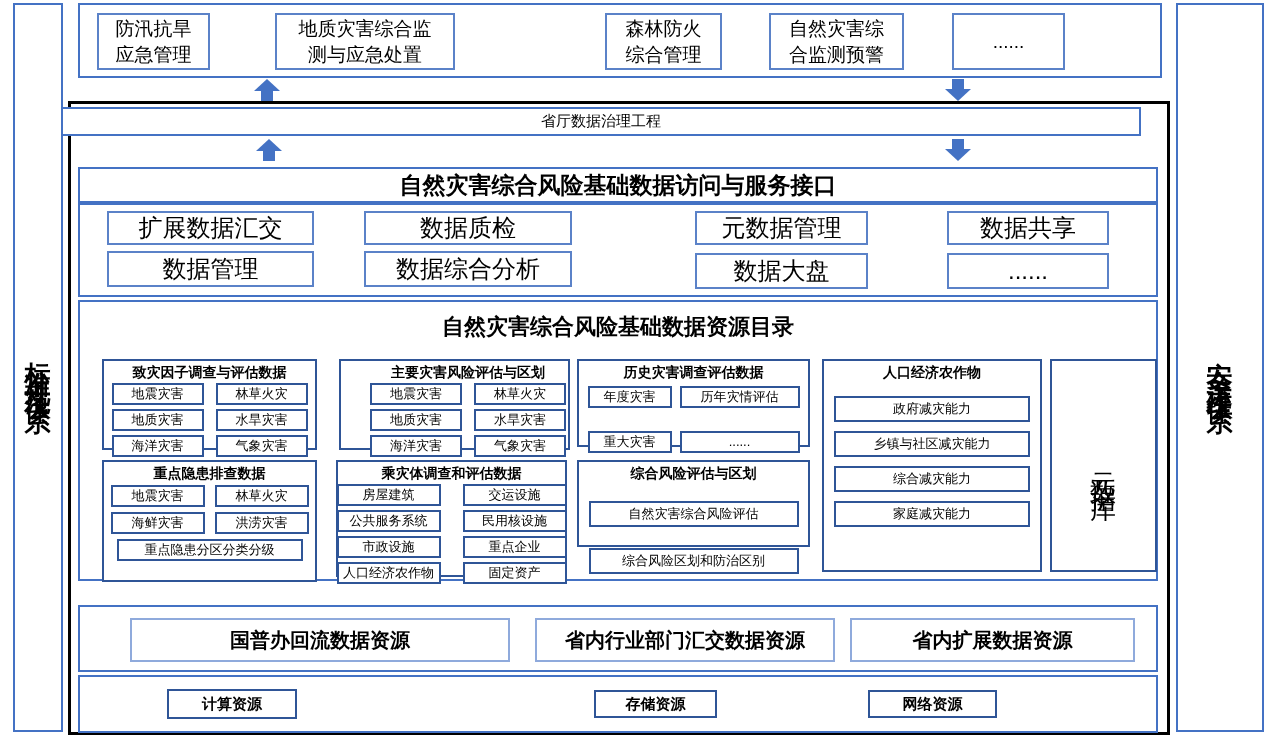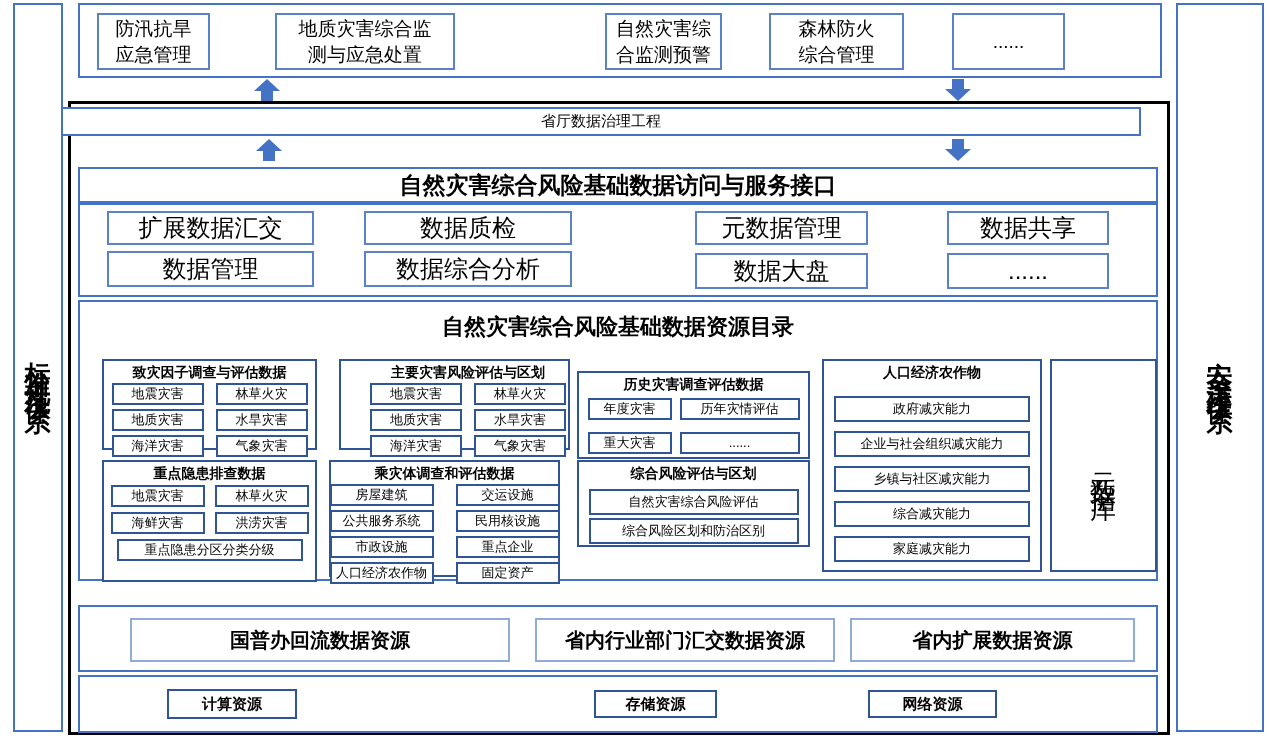--- a/index.html
+++ b/index.html
@@ -78,33 +78,33 @@
   .catalog{position:absolute;left:78px;top:300px;width:1080px;height:281px;
     border:2px solid var(--accent);background:#fff;}
   .catalog-title{text-align:center;margin-top:10px;font-size:22px;font-weight:600;}
   .group{position:absolute;border:2px solid var(--accent-dark);background:#fff;}
   .group-title{text-align:center;font-size:14px;font-weight:600;padding-top:3px;line-height:16px;}
   .group-items{display:grid;justify-content:center;}
   .item-box{border:2px solid var(--accent-dark);background:#fff;text-align:center;
     font-size:13px;line-height:16px;padding:1px 2px;display:flex;align-items:center;justify-content:center;}
   .g1{left:22px;top:57px;width:215px;height:91px;}
   .g2{left:259px;top:57px;width:231px;height:91px;padding-left:27px;}
-  .g3{left:497px;top:57px;width:233px;height:88px;margin-top:12px;}
+  .g3{left:497px;top:57px;width:233px;height:88px;}
   .g4{left:742px;top:57px;width:220px;height:213px;}
   .g5{left:22px;top:158px;width:215px;height:122px;}
-  .g6{left:249px;top:158px;width:231px;height:117px;}
+  .g6{left:256px;top:158px;width:231px;height:117px;}
   .g7{left:497px;top:158px;width:233px;height:87px;}
   .g1 .group-items,.g2 .group-items{grid-template-columns:92px 92px;gap:4px 12px;margin-top:3px;}
-  .g3 .group-items{grid-template-columns:84px 120px;gap:12px 8px;margin-top:6px;}
+  .g3 .group-items{grid-template-columns:84px 120px;gap:23px 8px;margin-top:6px;}
   .g4 .group-items{grid-template-columns:196px;gap:9px;margin-top:16px;}
   .g4 .item-box{padding:3px 2px;}
   .g5 .group-items{grid-template-columns:94px 94px;gap:5px 10px;margin-top:4px;}
   .g5 .item-box:last-child{grid-column:1 / -1;width:186px;justify-self:center;}
   .g6 .group-items{grid-template-columns:104px 104px;gap:4px 22px;margin-top:3px;}
-  .g7 .group-items{grid-template-columns:210px;gap:3px;margin-top:8px;font-family:Liberation Serif, serif;}
+  .g7 .group-items{grid-template-columns:210px;gap:21px;margin-top:20px;font-family:Liberation Serif, serif;}
   .g7 .item-box{padding:3px 2px;}
   .meta-db{position:absolute;left:970px;top:57px;width:107px;height:213px;
     border:2px solid var(--accent-dark);background:#fff;
     display:flex;align-items:center;justify-content:center;}
   .meta-db .v-label{writing-mode:vertical-rl;text-orientation:upright;
     font-size:26px;letter-spacing:7px;line-height:1;}
 
   
   .sources{position:absolute;left:78px;top:605px;width:1080px;height:67px;
     border:2px solid var(--accent);background:#fff;}
@@ -134,24 +134,24 @@
   </div>
   <div class="side-bar side-right">
     <span class="v-label">安全运维体系</span>
   </div>
 
   <div class="top-apps">
       <div class="app-box">防汛抗旱
 应急管理</div>
       <div class="app-box">地质灾害综合监
 测与应急处置</div>
+      <div class="app-box">森林防火
+综合管理</div>
       <div class="app-box">自然灾害综
 合监测预警</div>
-      <div class="app-box">森林防火
-综合管理</div>
       <div class="app-box">......</div>
     </div>
 
   <div class="main-frame"></div>
 
   <div class="arrow a1">
       <div class="tri-up"></div>
       <div class="shaft"></div>
     </div>
   <div class="arrow a2">
@@ -216,21 +216,20 @@
           <div class="item-box">历年灾情评估</div>
           <div class="item-box">重大灾害</div>
           <div class="item-box">......</div>
         </div>
     </div>
 
     <div class="group g4">
       <div class="group-title">人口经济农作物</div>
       <div class="group-items">
           <div class="item-box">政府减灾能力</div>
-          <div class="item-box">企业与社会组织减灾能力</div>
           <div class="item-box">乡镇与社区减灾能力</div>
           <div class="item-box">综合减灾能力</div>
           <div class="item-box">家庭减灾能力</div>
         </div>
     </div>
 
     <div class="group g5">
       <div class="group-title">重点隐患排查数据</div>
       <div class="group-items">
           <div class="item-box">地震灾害</div>

